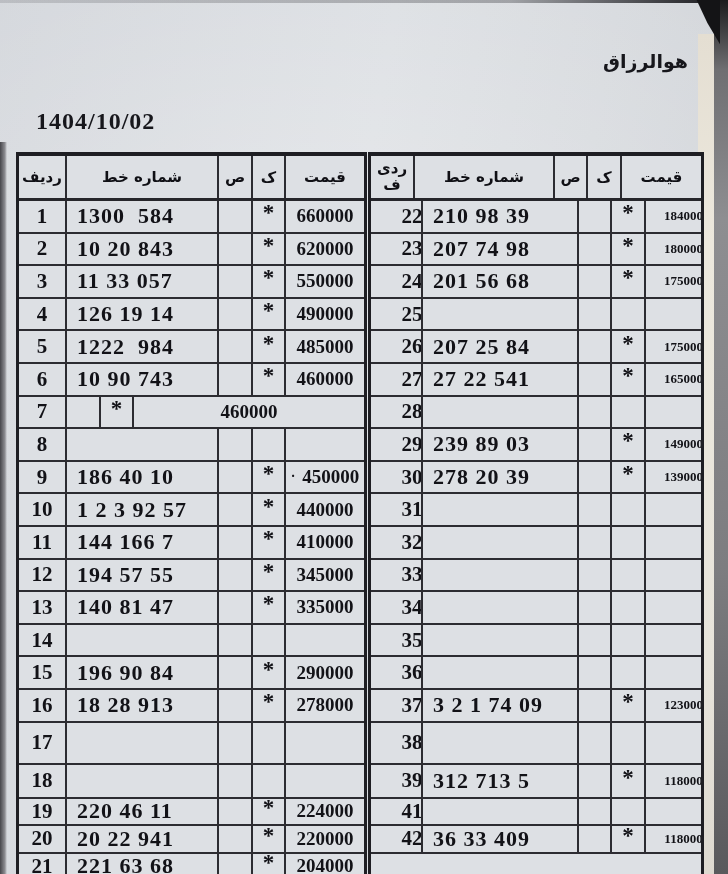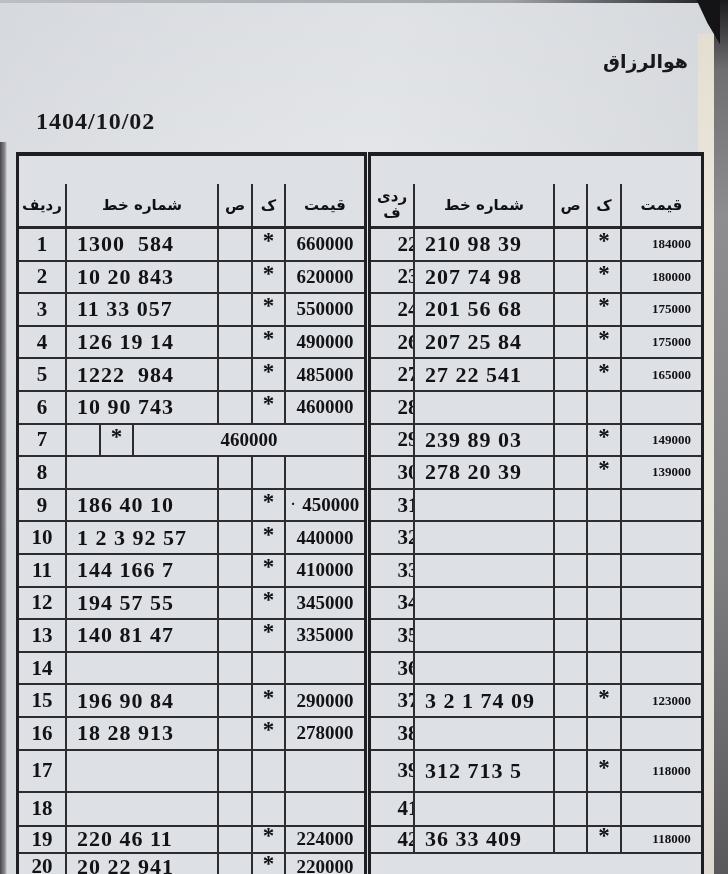--- a/index.html
+++ b/index.html
@@ -59,21 +59,20 @@
     border: 3px solid #1e1e23; border-top-width: 4px;
     background: #dde0e4;
   }
   .tbl-left  { width: 345px; }
   .tbl-right { width: 330px; }
 
   .thead {
     display: flex; height: 42px;
     border-bottom: 3px solid #26262b;
     direction: ltr;
-    margin-top: 28px;
   }
   .th {
     display: flex; align-items: center; justify-content: center;
     font-family: "DejaVu Sans", sans-serif;
     font-weight: bold; font-size: 15px; color: #101015;
     border-right: 2px solid #2c2c31;
     direction: rtl;
     box-sizing: border-box;
   }
   .th:last-child { border-right: none; }
@@ -96,22 +95,22 @@
   }
   .td:last-child { border-right: none; }
 
   
   .tbl-left  .c-no    { width: 48px;  justify-content: center; font-size: 21px; }
   .tbl-left  .c-line  { width: 152px; padding-left: 10px; font-size: 22px; letter-spacing: 1px; white-space: pre; }
   .tbl-left  .c-sad   { width: 34px; }
   .tbl-left  .c-kaf   { width: 33px;  justify-content: center; font-size: 23px; }
   .tbl-left  .c-price { flex: 1; justify-content: center; font-size: 19px; }
   
-  .tbl-right .c-no    { width: 44px;  justify-content: center; font-size: 21px; padding-left: 32px; }
-  .tbl-right .c-line  { width: 140px; padding-left: 10px; font-size: 22px; letter-spacing: 1px; white-space: pre; }
+  .tbl-right .c-no    { width: 52px;  justify-content: center; font-size: 21px; padding-left: 32px; }
+  .tbl-right .c-line  { width: 156px; padding-left: 10px; font-size: 22px; letter-spacing: 1px; white-space: pre; }
   .tbl-right .c-sad   { width: 33px; }
   .tbl-right .c-kaf   { width: 34px;  justify-content: center; font-size: 23px; }
   .tbl-right .c-price { flex: 1; justify-content: center; font-size: 13px; padding-left: 20px; }
 
   .c-kaf { padding-bottom: 6px; } 
   .mark { font-size: 14px; margin-right: 7px; line-height: 1; }
 
   
   .tbl-left  .h-no   { width: 48px; }
   .tbl-left  .h-line { width: 152px; }
@@ -346,20 +345,27 @@
   </div>
 
   <div class="tr">
     <div class="td c-no">24</div>
     <div class="td c-line">201 56 68</div>
     <div class="td c-sad"></div>
     <div class="td c-kaf">*</div>
     <div class="td c-price">175000</div>
   </div>
 
+  <div class="tr">
+    <div class="td c-no">25</div>
+    <div class="td c-line"></div>
+    <div class="td c-sad"></div>
+    <div class="td c-kaf"></div>
+    <div class="td c-price"></div>
+  </div>
 
   <div class="tr">
     <div class="td c-no">26</div>
     <div class="td c-line">207 25 84</div>
     <div class="td c-sad"></div>
     <div class="td c-kaf">*</div>
     <div class="td c-price">175000</div>
   </div>
 
   <div class="tr">

